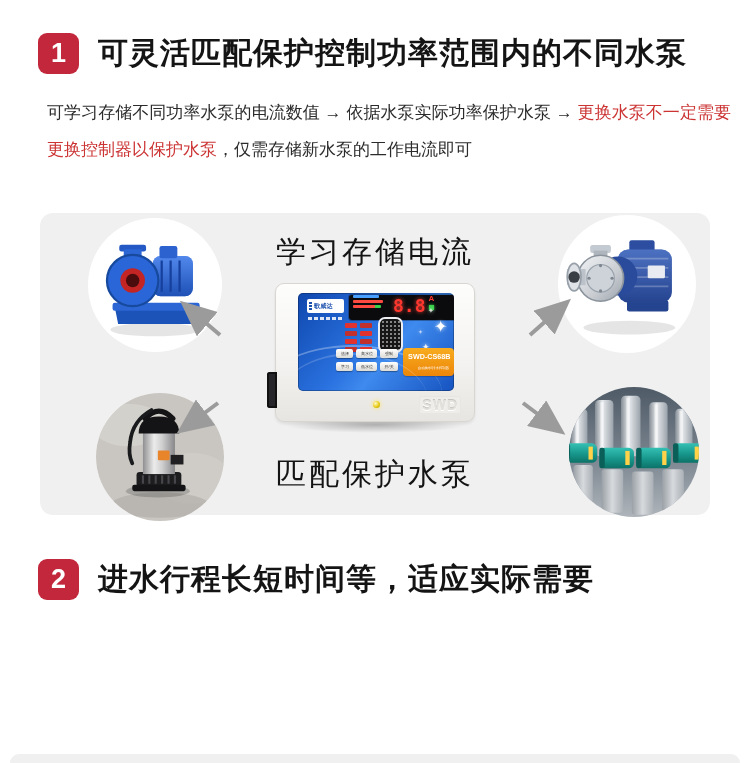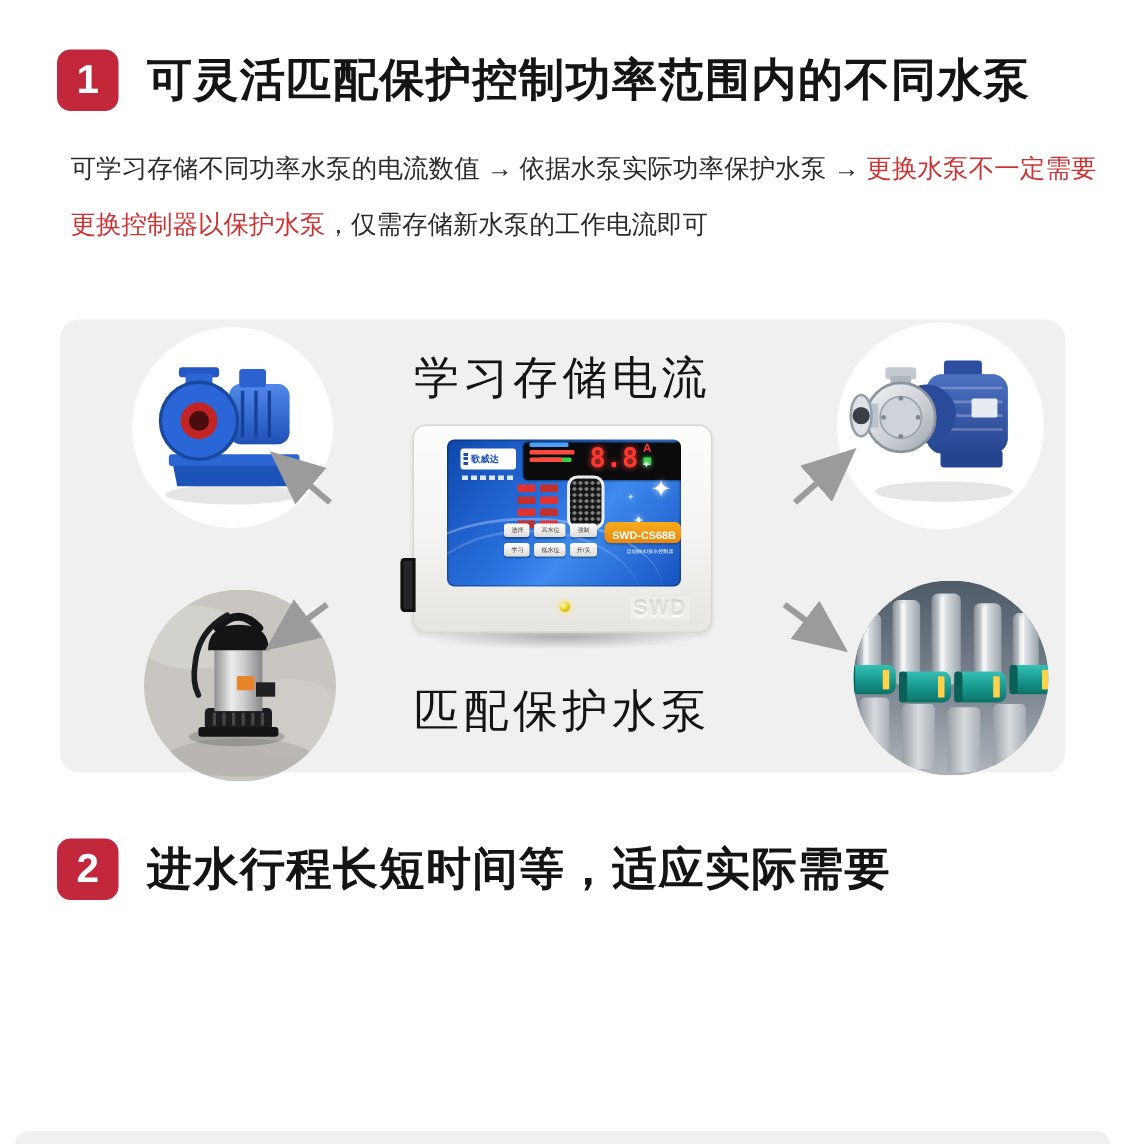--- a/index.html
+++ b/index.html
@@ -94,21 +94,21 @@
   .sp2{left:6px;top:36px;font-size:9px;opacity:.9;}
   .sp3{left:24px;top:44px;font-size:11px;opacity:.95;}
   .sp4{left:12px;top:0px;font-size:7px;opacity:.8;}
   .sp5{left:2px;top:22px;font-size:6px;opacity:.7;}
 
   .btns{position:absolute;left:38px;top:56px;display:grid;grid-template-columns:17px 21px 18px;gap:4px 3px;}
   .dev-btn{height:9px;background:linear-gradient(180deg,#ffffff,#dddbd6);border-radius:2px;
        box-shadow:0 1px 1px rgba(0,0,0,.35);display:flex;align-items:center;justify-content:center;overflow:visible;}
   .dev-btn i{font-style:normal;font-size:8px;color:#333;transform:scale(.5);white-space:nowrap;}
 
-  .model-badge{position:absolute;left:105px;top:55px;width:51px;height:14px;border-radius:4px;
+  .model-badge{position:absolute;left:105px;top:55px;width:51px;height:28px;border-radius:4px;
        background:linear-gradient(180deg,#f8ac1e,#ec860a);text-align:center;padding-top:4px;
        box-shadow:0 1px 1px rgba(0,0,0,.2);}
   .model{font-size:9px;font-weight:bold;color:#fff;transform:scale(.8);white-space:nowrap;}
   .model-sub{font-size:8px;color:#fff;transform:scale(.42);white-space:nowrap;margin-top:0px;}
 
   .dev-led-dot{position:absolute;left:97px;top:117px;width:7px;height:7px;border-radius:50%;
        background:radial-gradient(circle at 35% 35%,#fff9c8,#e8cb12 55%,#b29a08);
        box-shadow:0 0 4px rgba(255,230,80,.9);}
   .dev-emboss{position:absolute;right:13px;top:112px;font-size:14px;font-weight:bold;letter-spacing:1px;
        color:#e3e1dc;text-shadow:0 1px 0 #ffffff,0 -1px 0 #c6c3be;

